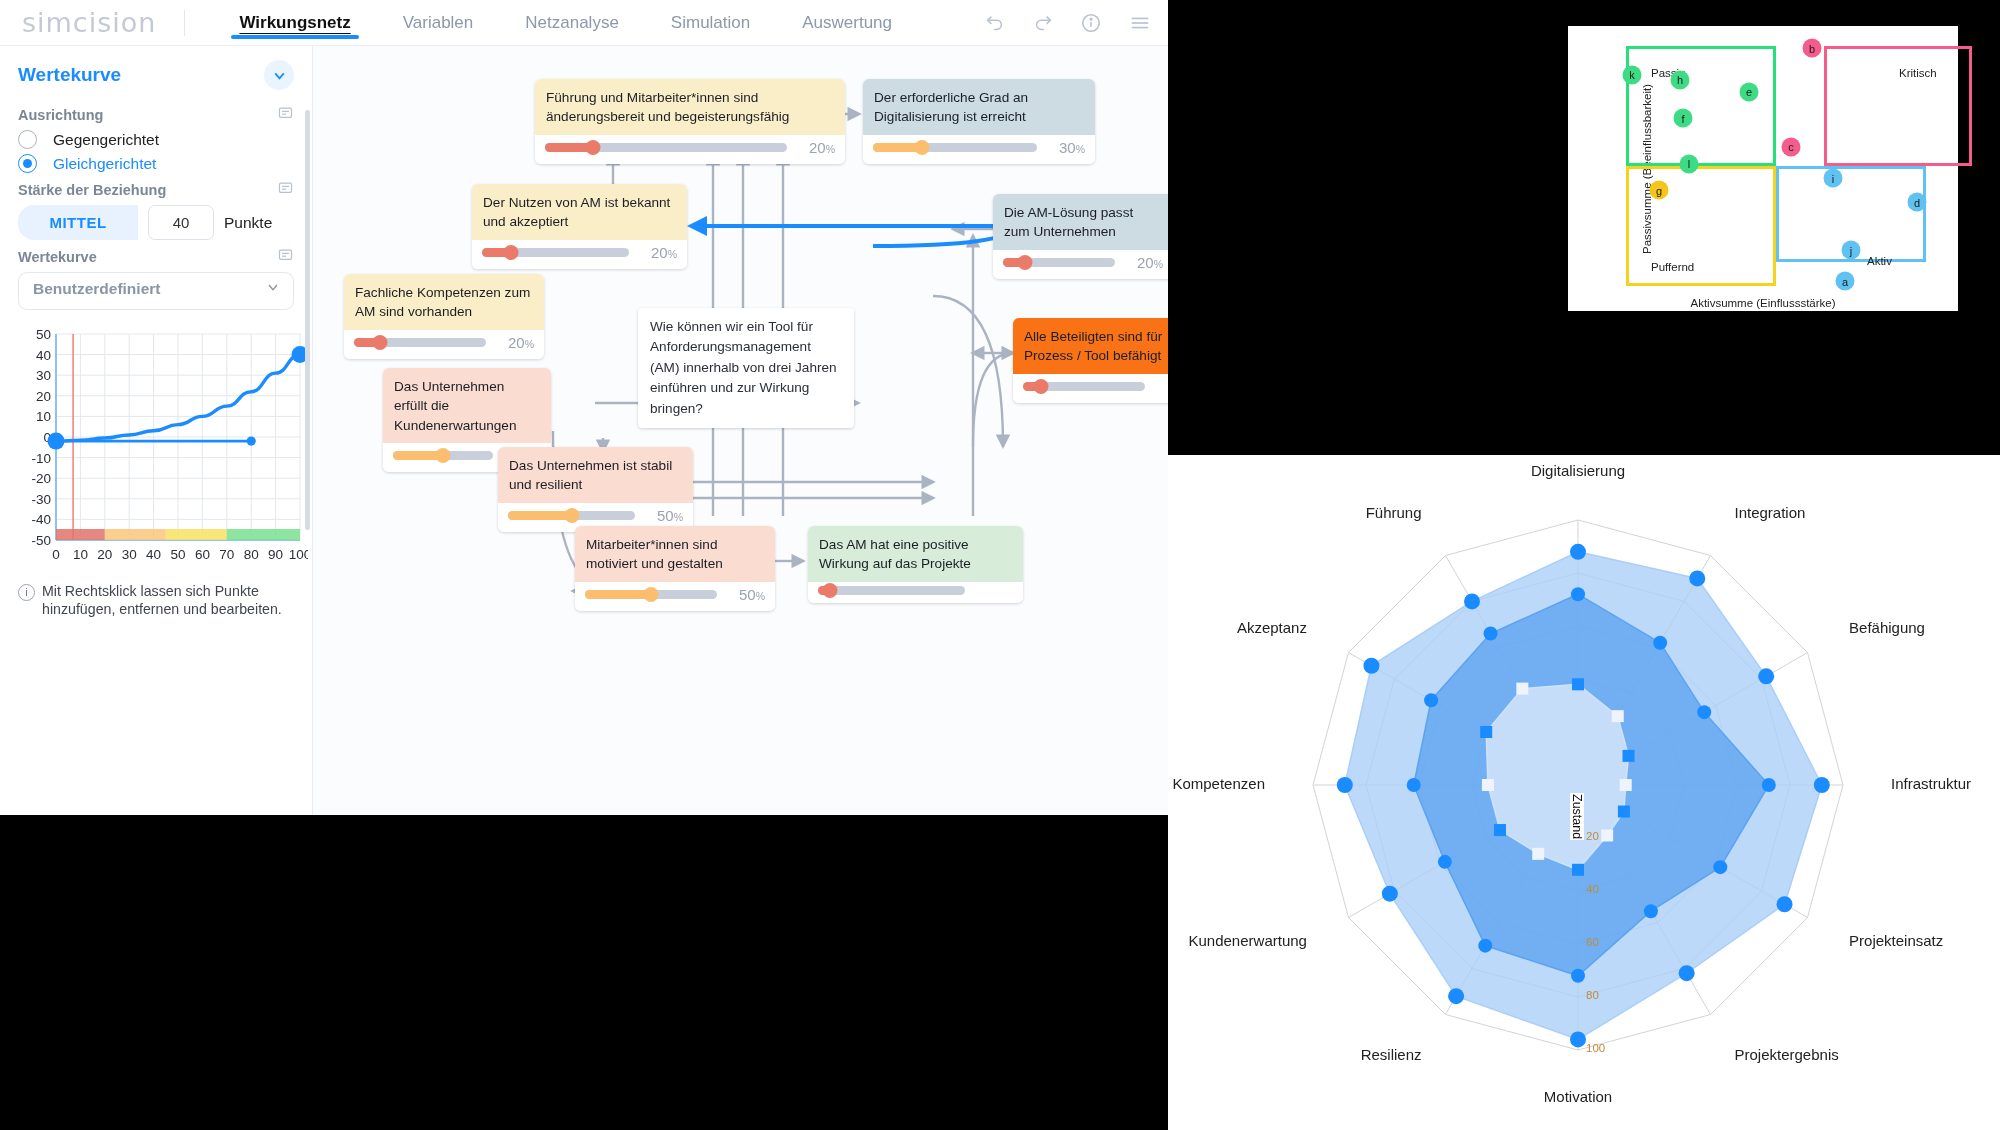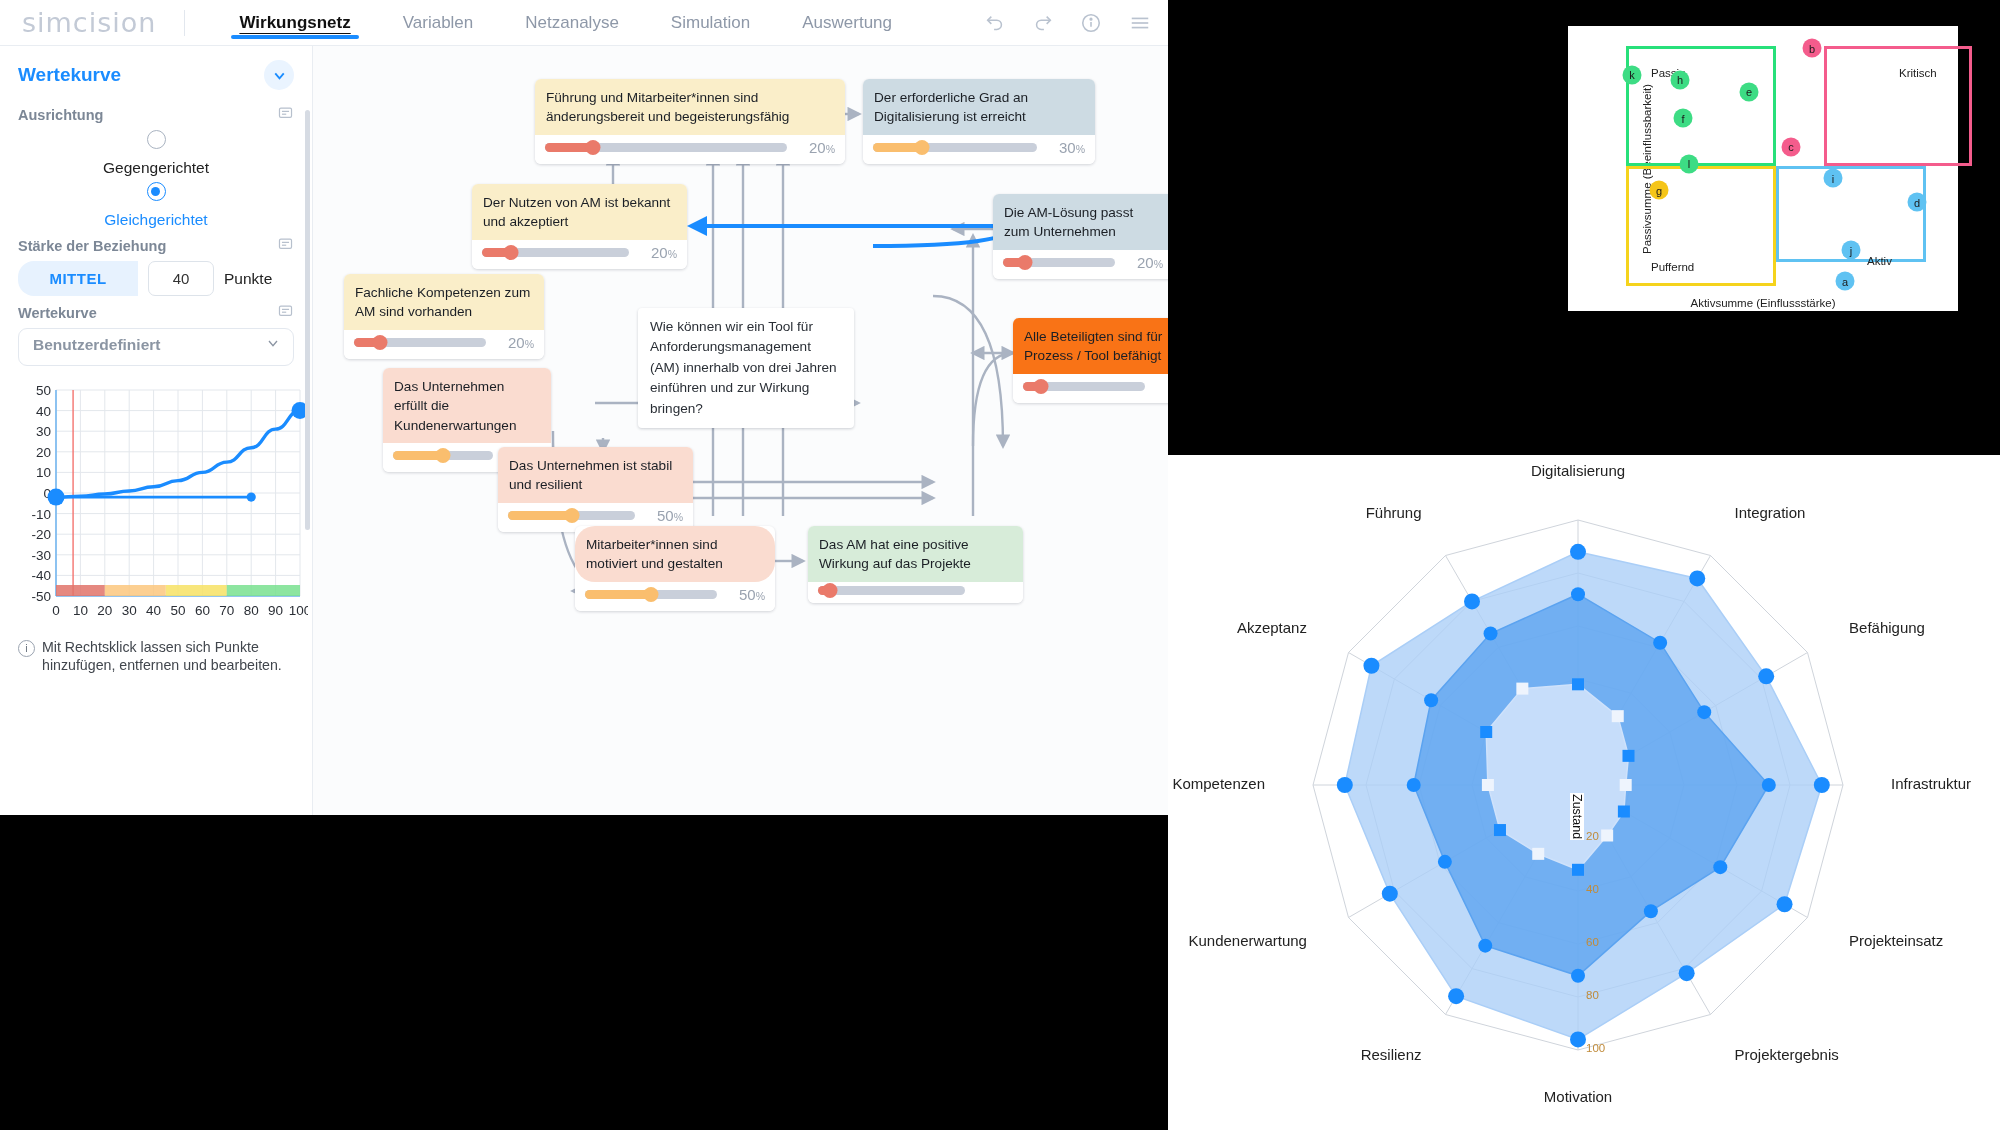--- a/index.html
+++ b/index.html
@@ -49,21 +49,21 @@
   .panel-title { color:#1a8cff; font-size:19px; font-weight:bold; }
   .chev-btn {
     width:30px; height:30px; border-radius:50%; background:#eaf4ff;
     display:flex; align-items:center; justify-content:center; cursor:pointer;
   }
   .field-label {
     font-size:14.5px; color:#7c8796; font-weight:bold; margin:7px 0 5px;
     display:flex; justify-content:space-between; align-items:center;
   }
   .note-icon { color:#b7c0cd; cursor:pointer; }
-  .radio-row { display:flex; align-items:center; gap:10px; margin:5px 0; cursor:pointer;flex-direction:column; }
+  .radio-row { display:flex; align-items:flex-end; gap:16px; margin:5px 0; cursor:pointer; }
   .radio {
     width:19px; height:19px; border-radius:50%; border:1.6px solid #a9b3c1;
     background:#fff; flex:none; position:relative;
   }
   .radio.on { border-color:#1a8cff; }
   .radio.on::after {
     content:""; position:absolute; left:3.5px; top:3.5px; width:9px; height:9px;
     border-radius:50%; background:#1a8cff;
   }
   .radio-label { font-size:15.5px; color:#222; }
@@ -433,21 +433,21 @@
           <div class="txt" style="background: rgb(250, 220, 208);">Das Unternehmen ist stabil und resilient</div>
           <div class="bar">
             <div class="slider">
               <div class="fill" style="width: 50%; background: rgb(250, 190, 110);"></div>
               <div class="knob" style="left: 50%; background: rgb(250, 190, 110);"></div>
             </div>
             <div class="pct">50<small>%</small></div>
           </div>
         </div>
         <div class="node" style="left: 262px; top: 480px; width: 200px;">
-          <div class="txt" style="background: rgb(250, 220, 208); border-radius: 20px;">Mitarbeiter*innen sind motiviert und gestalten</div>
+          <div class="txt" style="background: rgb(250, 220, 208);">Mitarbeiter*innen sind motiviert und gestalten</div>
           <div class="bar">
             <div class="slider">
               <div class="fill" style="width: 50%; background: rgb(250, 190, 110);"></div>
               <div class="knob" style="left: 50%; background: rgb(250, 190, 110);"></div>
             </div>
             <div class="pct">50<small>%</small></div>
           </div>
         </div>
         <div class="node" style="left: 495px; top: 480px; width: 215px;">
           <div class="txt" style="background: rgb(215, 236, 217);">Das AM hat eine positive Wirkung auf das Projekte</div>

